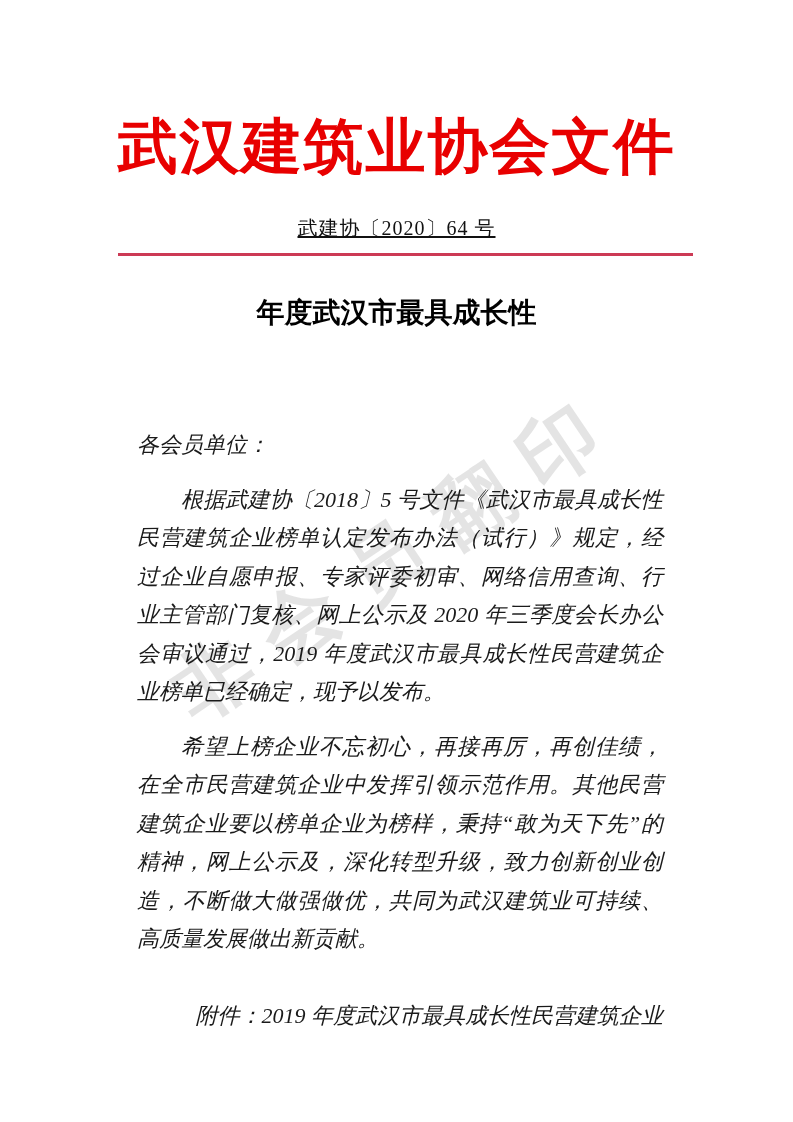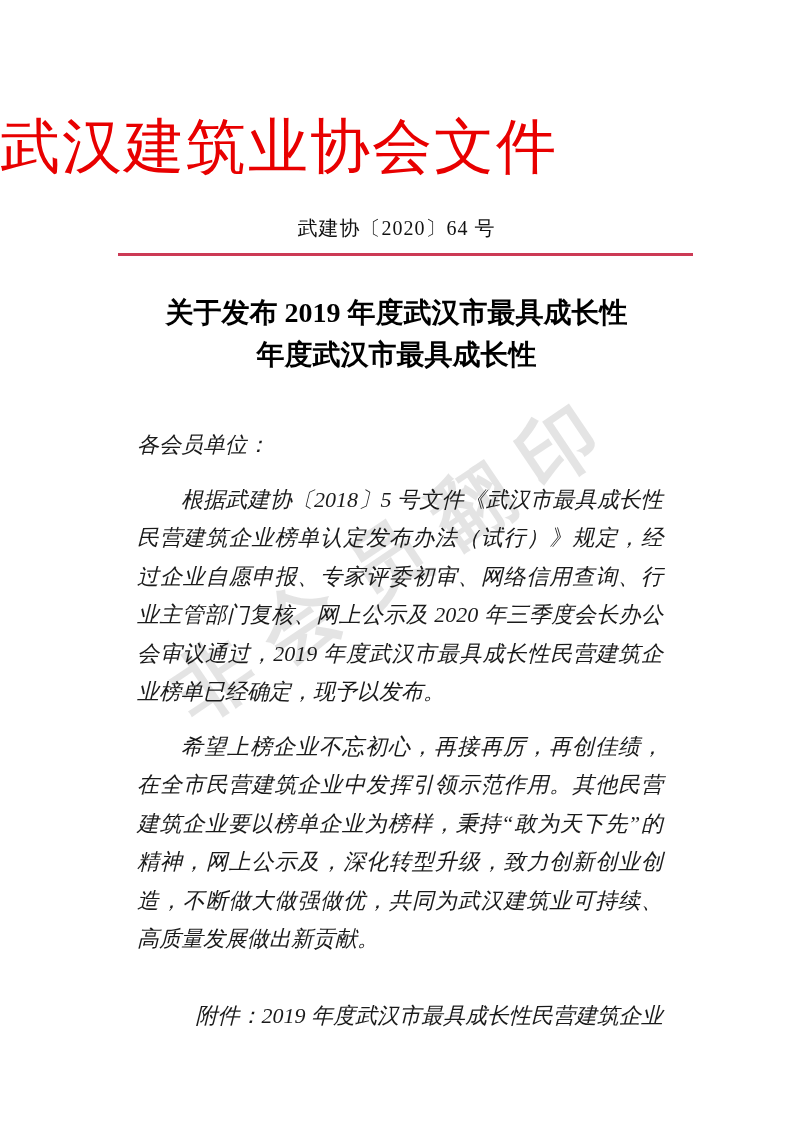--- a/index.html
+++ b/index.html
@@ -31,36 +31,38 @@
     transform-origin: center center;
     white-space: nowrap;
     pointer-events: none;
     user-select: none;
   }
   .doc-header-title {
     position: absolute;
     top: 108px;
     left: 0;
     width: 100%;
+    text-align: center;
     font-size: 60px;
-    font-weight: 400;
+    font-weight: 700;
     letter-spacing: 2px;
     line-height: 78px;
     color: var(--header-red, #e80000);
     white-space: nowrap;
   }
   .doc-number {
     position: absolute;
     top: 215px;
     left: 0;
     width: 100%;
     text-align: center;
     font-size: 20px;
     letter-spacing: 1px;
     color: #111111;
+    text-decoration: underline;
   }
   .red-rule {
     position: absolute;
     top: 253px;
     left: 118px;
     width: 575px;
     height: 3px;
     background: var(--rule-red, #cc3a55);
   }
   .doc-title {
@@ -104,21 +106,20 @@
 
   <div class="watermark">非会员翻印</div>
 
   <div class="doc-header-title">武汉建筑业协会文件</div>
 
   <div class="doc-number">武建协〔2020〕64 号</div>
 
   <div class="red-rule"></div>
 
   <div class="doc-title">
-    <div>关于发布 2019 年度武汉市最具成长性</div>
     <div>年度武汉市最具成长性</div>
   </div>
 
   <div class="content">
     <p>各会员单位：</p>
     <p class="indent">根据武建协〔2018〕5 号文件《武汉市最具成长性民营建筑企业榜单认定发布办法（试行）》规定，经过企业自愿申报、专家评委初审、网络信用查询、行业主管部门复核、网上公示及 2020 年三季度会长办公会审议通过，2019 年度武汉市最具成长性民营建筑企业榜单已经确定，现予以发布。</p>
     <p class="indent">希望上榜企业不忘初心，再接再厉，再创佳绩，在全市民营建筑企业中发挥引领示范作用。其他民营建筑企业要以榜单企业为榜样，秉持“敢为天下先”的精神，网上公示及，深化转型升级，致力创新创业创造，不断做大做强做优，共同为武汉建筑业可持续、高质量发展做出新贡献。</p>
     <p class="attachment">附件：2019 年度武汉市最具成长性民营建筑企业</p>
   </div>
 

